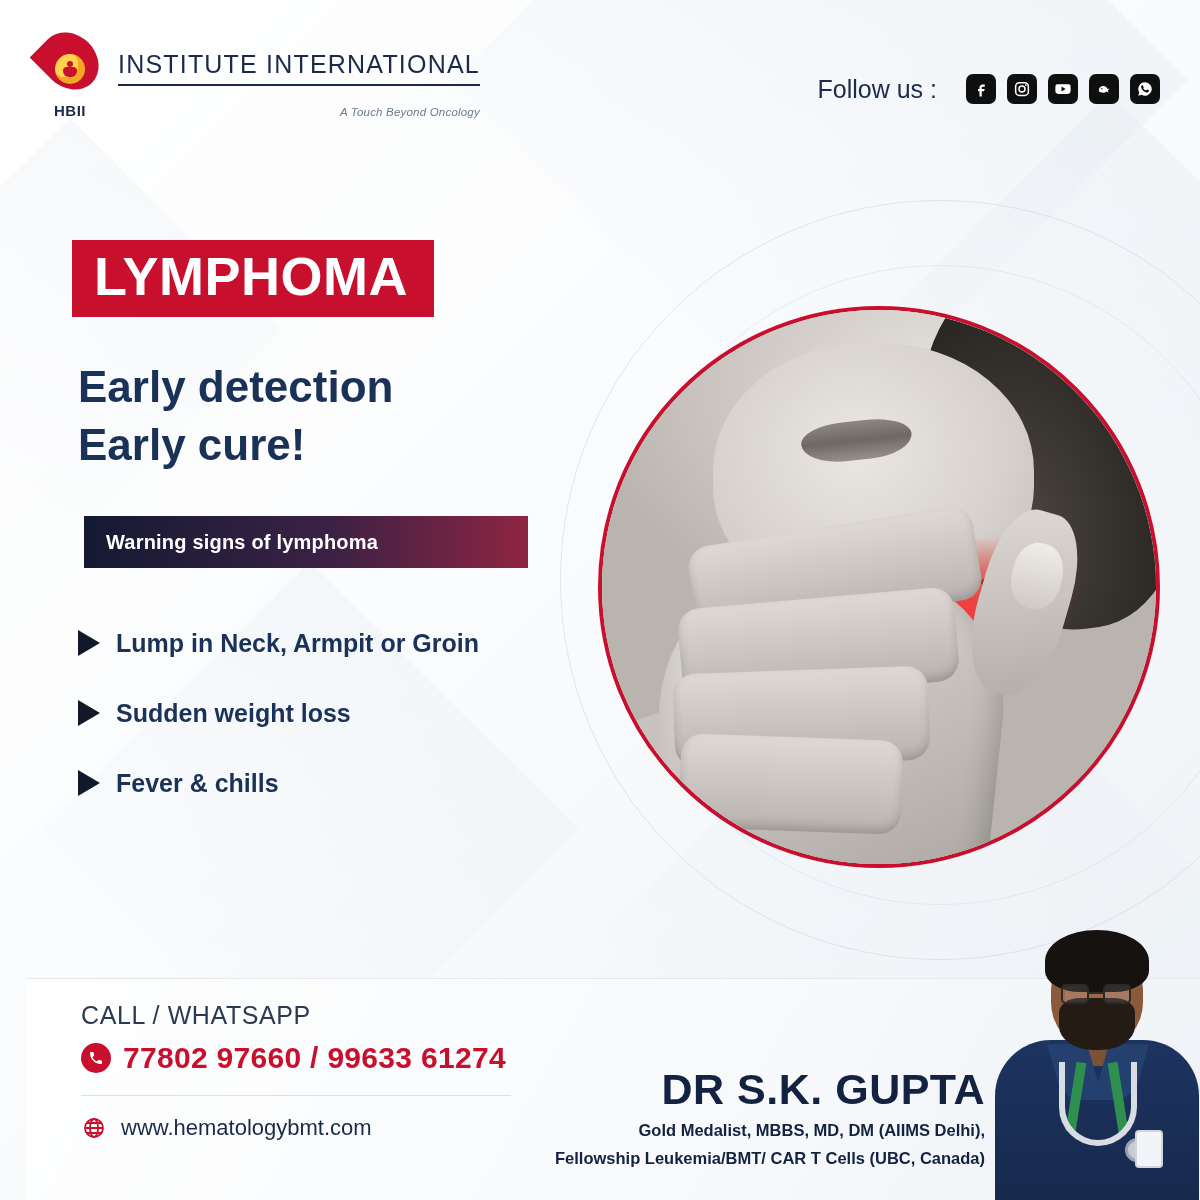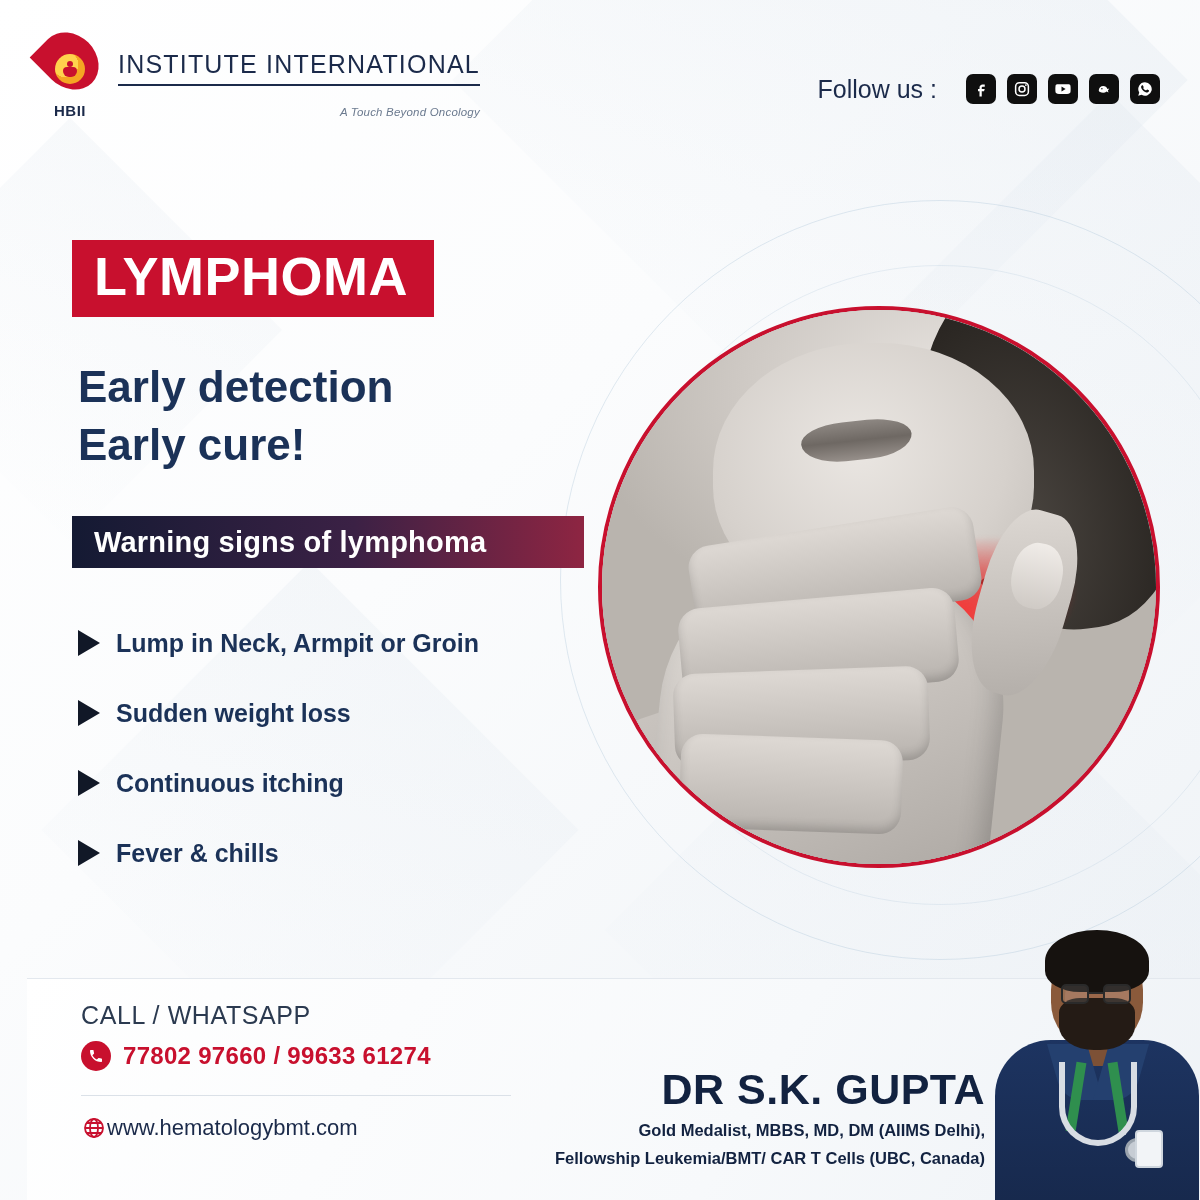--- a/index.html
+++ b/index.html
@@ -95,24 +95,24 @@
     background: #c8102e; color: #fff;
     font-size: 54px; font-weight: 800; letter-spacing: .5px;
     padding: 8px 26px 12px 22px;
     line-height: 1.05;
   }
   .subtitle {
     position: absolute; left: 78px; top: 358px;
     font-size: 44px; font-weight: 700; color: #1b3258; line-height: 1.32;
   }
   .warn-badge {
-    position: absolute; left: 72px; top: 516px;
-    width: 512px; height: 52px;
+    position: absolute; left: 84px; top: 516px;
+    width: 444px; height: 52px;
     background: linear-gradient(90deg, #141a33 0%, #3b2145 55%, #8e2542 100%);
-    color: #fff; font-size: 29px; font-weight: 700;
+    color: #fff; font-size: 20px; font-weight: 700;
     display: flex; align-items: center; padding-left: 22px;
     letter-spacing: .2px;
   }
   .signs { position: absolute; left: 76px; top: 608px; width: 540px; }
   .sign-item {
     display: flex; align-items: center; gap: 16px; height: 70px;
   }
   .arrow {
     width: 0; height: 0;
     border-top: 13px solid transparent;
@@ -216,26 +216,26 @@
     position: absolute; left: 54px; top: 22px;
     font-size: 25px; color: #2b3a50; letter-spacing: .6px;
   }
   .phone-row {
     position: absolute; left: 54px; top: 62px; display: flex; align-items: center; gap: 12px;
   }
   .phone-icon {
     width: 30px; height: 30px; border-radius: 50%; background: #c8102e;
     display:flex; align-items:center; justify-content:center; color:#fff;
   }
-  .phone-num { font-size: 24px; font-weight: 700; color: #c8102e; letter-spacing: .3px; }
+  .phone-num { font-size: 30px; font-weight: 700; color: #c8102e; letter-spacing: .3px; }
   .divider {
     position:absolute; left:54px; top:116px; width: 430px; height:1px; background:#dbe1e8;
   }
   .contact-row {
-    position: absolute; left: 54px; display:flex; align-items:center; 
+    position: absolute; left: 54px; display:flex; align-items:center; gap: 14px;
   }
   .row-web { top: 136px; }
   .row-loc { top: 184px; }
   .ci { width: 26px; height: 26px; display:flex; align-items:center; justify-content:center; color:#c8102e; }
   .contact-text { font-size: 22px; color: #1b2a4a; font-weight: 500; }
 
   .doctor-name {
     position: absolute; right: 242px; bottom: 86px;
     font-size: 43px; font-weight: 800; color: #122240; letter-spacing: .5px;
     white-space: nowrap;
@@ -378,24 +378,20 @@
   <div class="warn-badge">Warning signs of lymphoma</div>
 
   <div class="signs">
     <div class="sign-item">
       <div class="arrow"></div>
       <div class="sign-text">Lump in Neck, Armpit or Groin</div>
     </div>
     <div class="sign-item">
       <div class="arrow"></div>
       <div class="sign-text">Sudden weight loss</div>
-    </div>
-    <div class="sign-item">
-      <div class="arrow"></div>
-      <div class="sign-text">Continuous itching</div>
     </div>
     <div class="sign-item">
       <div class="arrow"></div>
       <div class="sign-text">Fever &amp; chills</div>
     </div>
   </div>
 
   <div class="photo-circle">
     <div class="photo-inner">
       <div class="skin"></div>

